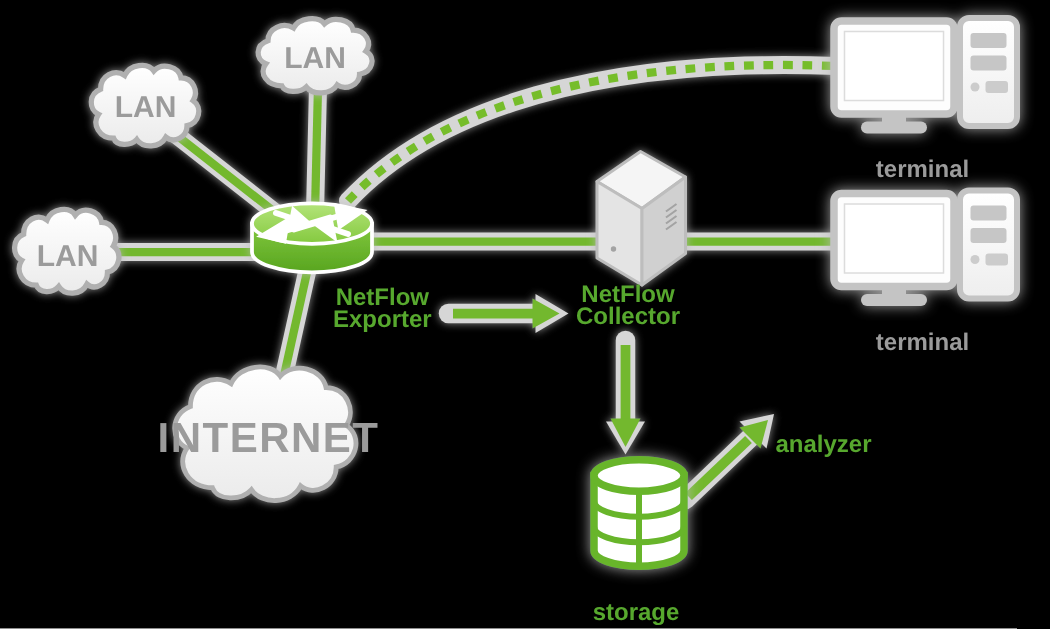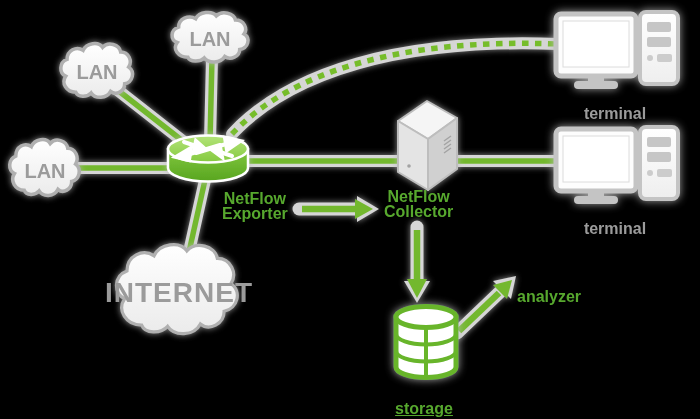--- a/index.html
+++ b/index.html
@@ -168,15 +168,15 @@
 <div class="lbl center gray sz20" style="left:97px;top:72px;">LAN</div>
 <div class="lbl center gray sz20" style="left:45px;top:171px;">LAN</div>
 <div class="lbl center gray sz21" style="left:179px;top:292px;">INTERNET</div>
 <div class="lbl green sz16" style="left:222px;top:191px;">NetFlow
 Exporter</div>
 <div class="lbl green sz16" style="left:384px;top:189px;">NetFlow
 Collector</div>
 <div class="lbl centerx gray sz16" style="left:615px;top:90px;">terminal</div>
 <div class="lbl centerx gray sz16" style="left:615px;top:205px;">terminal</div>
 <div class="lbl green sz16" style="left:517px;top:253px;margin-top:36px;">analyzer</div>
-<div class="lbl centerx green sz16" style="left:424px;top:385px;text-decoration:underline;">storage</div>
+<div class="lbl centerx green sz16" style="left:424px;top:385px;">storage</div>
 
 </div>
 
 </body></html>

